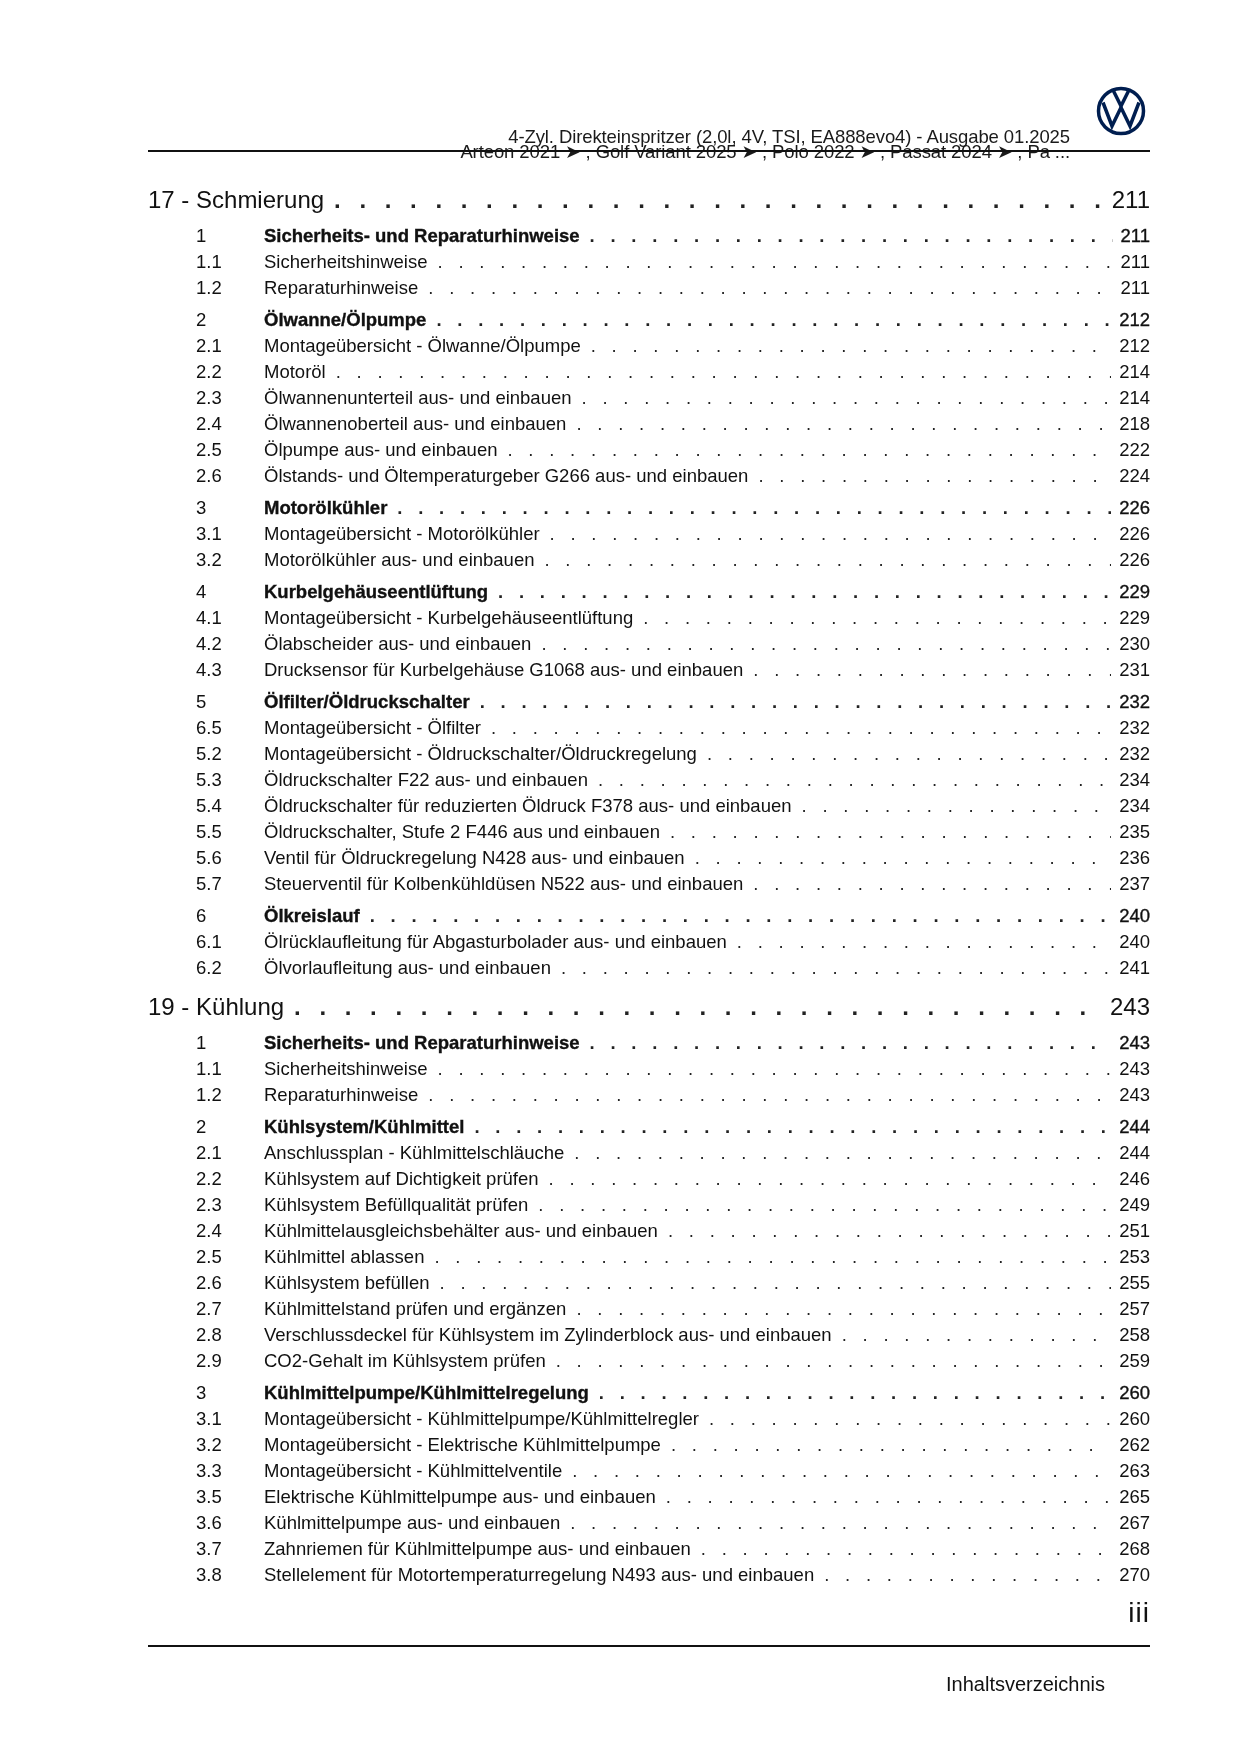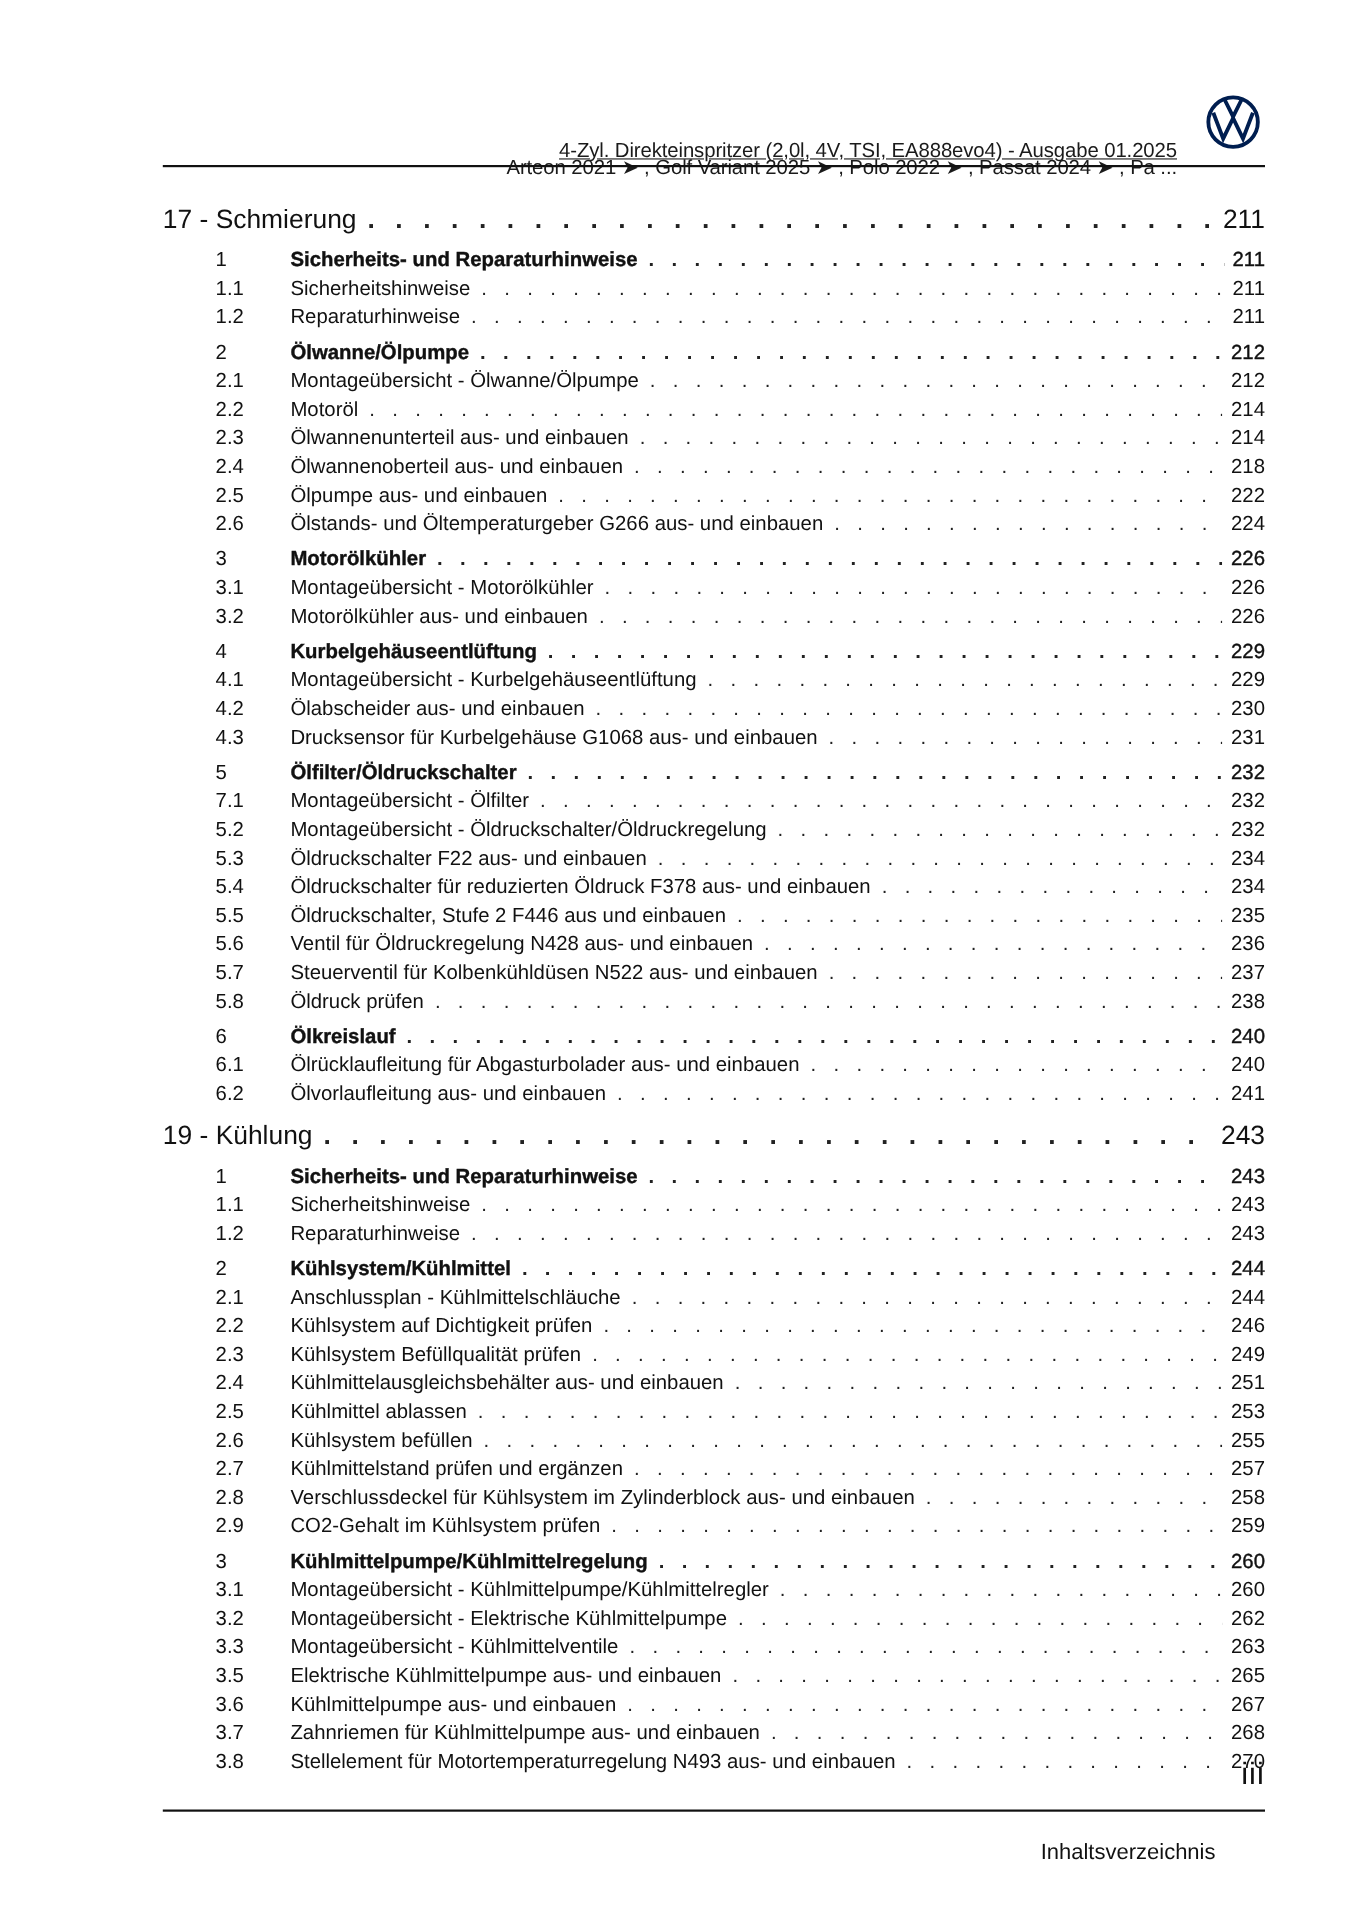--- a/index.html
+++ b/index.html
@@ -3,21 +3,21 @@
 <meta charset="utf-8">
 <style>
   html, body { margin:0; padding:0; background:#ffffff; }
   body { width:1240px; height:1753px; position:relative; overflow:hidden;
          font-family:"Liberation Sans", sans-serif; color:#111; }
 
   .header { position:absolute; left:0; top:0; width:1240px; height:160px; }
   .header-line1, .header-line2 { position:absolute; right:170px; font-size:18.5px; color:#1a1a1a;
          white-space:nowrap; letter-spacing:-0.1px; }
   .header-line1 { top:100px;margin-top:41px; }
-  .header-line2 { top:126px;text-decoration:underline; }
+  .header-line2 { top:126px; }
   .logo { position:absolute; left:1096px; top:86px; width:50px; height:50px; }
   .header-rule { position:absolute; left:148px; width:1002px; top:150px; height:2px; background:#111; }
 
   .toc { position:absolute; left:148px; top:186px; width:1002px; }
   .row { position:relative; display:flex; align-items:baseline; white-space:nowrap; }
   .row .num { flex:0 0 auto; }
   .row .title { flex:0 0 auto; }
   .row .leader { flex:1 1 auto; overflow:hidden; margin:0 8px 0 10px; color:#222;
                  letter-spacing:5.3px; }
   .row .leader::after { content:". . . . . . . . . . . . . . . . . . . . . . . . . . . . . . . . . . . . . . . . . . . . . . . . . . . . . . . . . . . . . . . . . . . . . . . . . . . . . . . . . . . . . . . . . . . . . . . . . . . . . . . . . . . . . . . . . . . . . . . . . . . . . . . . . . . . . . . . . . . . . . . . . . . . . . . . . ."; }
@@ -163,21 +163,21 @@
       <span class="leader"></span>
       <span class="page">231</span>
     </div>
     <div class="row section" style="margin-top: 6px;">
       <span class="num">5</span>
       <span class="title">Ölfilter/Öldruckschalter</span>
       <span class="leader"></span>
       <span class="page">232</span>
     </div>
     <div class="row sub">
-      <span class="num">7.1</span>
+      <span class="num">6.5</span>
       <span class="title">Montageübersicht - Ölfilter</span>
       <span class="leader"></span>
       <span class="page">232</span>
     </div>
     <div class="row sub">
       <span class="num">5.2</span>
       <span class="title">Montageübersicht - Öldruckschalter/Öldruckregelung</span>
       <span class="leader"></span>
       <span class="page">232</span>
     </div>
@@ -203,26 +203,20 @@
       <span class="num">5.6</span>
       <span class="title">Ventil für Öldruckregelung N428 aus- und einbauen</span>
       <span class="leader"></span>
       <span class="page">236</span>
     </div>
     <div class="row sub">
       <span class="num">5.7</span>
       <span class="title">Steuerventil für Kolbenkühldüsen N522 aus- und einbauen</span>
       <span class="leader"></span>
       <span class="page">237</span>
-    </div>
-    <div class="row sub">
-      <span class="num">5.8</span>
-      <span class="title">Öldruck prüfen</span>
-      <span class="leader"></span>
-      <span class="page">238</span>
     </div>
     <div class="row section" style="margin-top: 6px;">
       <span class="num">6</span>
       <span class="title">Ölkreislauf</span>
       <span class="leader"></span>
       <span class="page">240</span>
     </div>
     <div class="row sub">
       <span class="num">6.1</span>
       <span class="title">Ölrücklaufleitung für Abgasturbolader aus- und einbauen</span>

